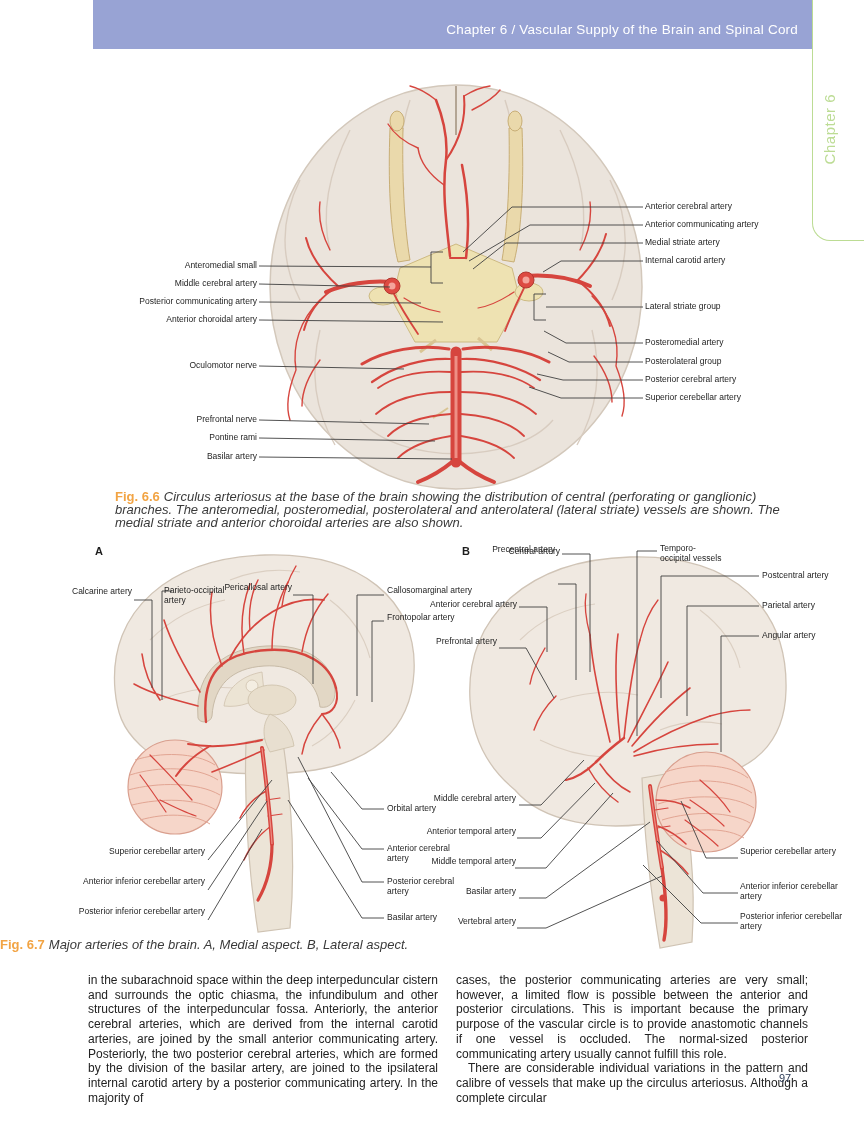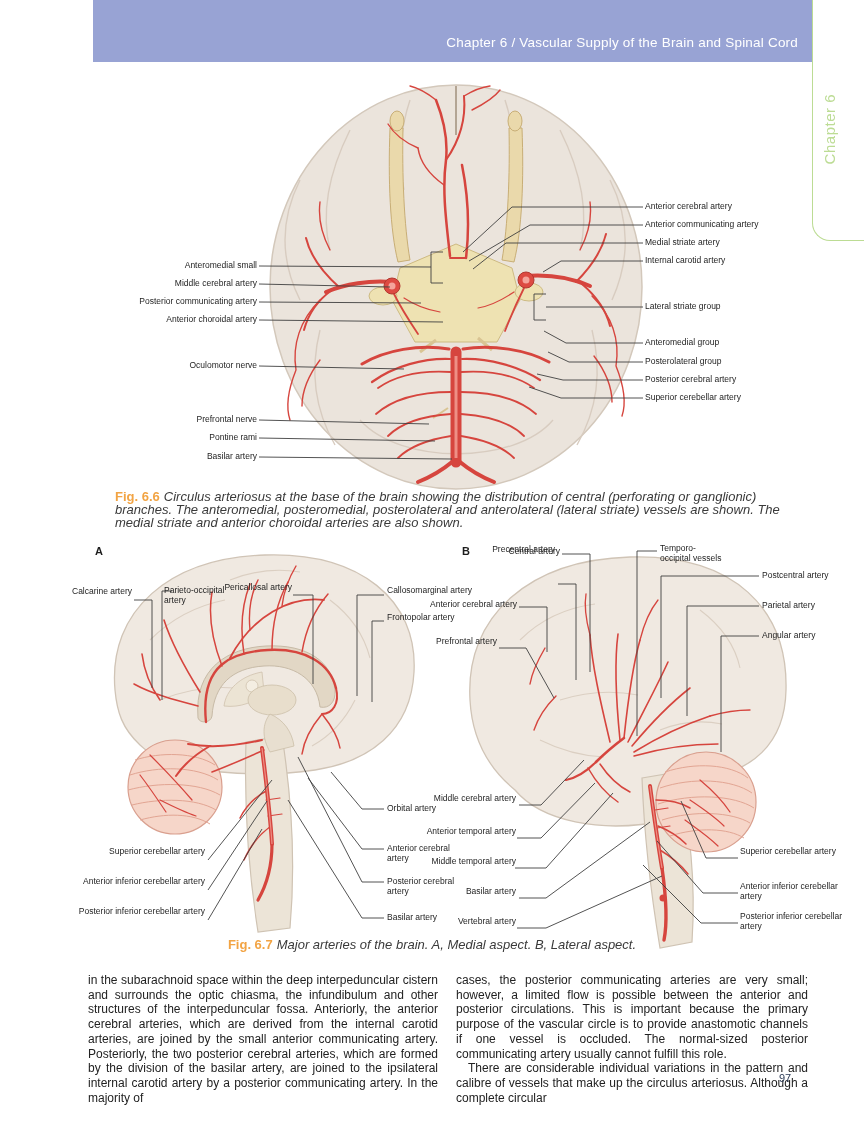--- a/index.html
+++ b/index.html
@@ -1,32 +1,32 @@
 <!DOCTYPE html>
 <html><head>
 <meta charset="utf-8">
 <style>
   html,body{margin:0;padding:0;background:#ffffff;}
   .page{position:relative;width:864px;height:1122px;background:#ffffff;overflow:hidden;
         font-family:"Liberation Sans",sans-serif;color:#222;}
-  .header{position:absolute;left:93px;top:0;width:719px;height:62px;background:#98a3d4;
+  .header{position:absolute;left:93px;top:0;width:719px;height:49px;background:#98a3d4;
           display:flex;justify-content:flex-end;align-items:flex-end;padding:0 14px 12px 16px;box-sizing:border-box;}
   .header-title{color:#ffffff;font-size:13.5px;letter-spacing:0.2px;}
   .side-tab{position:absolute;left:812px;top:-16px;width:70px;height:256px;
             border-left:1.5px solid #bcdc94;border-bottom:1.5px solid #bcdc94;
             border-bottom-left-radius:18px;}
   .side-tab-text{position:absolute;left:8px;top:110px;color:#bcdc94;font-size:15px;
                  writing-mode:vertical-rl;transform:rotate(180deg);letter-spacing:0.5px;}
   svg.art{position:absolute;left:0;top:0;}
   .lbl{position:absolute;font-size:8.5px;line-height:1.2;color:#1d1d1d;}
   .ra{text-align:right;}
   .panel-letter{position:absolute;font-size:11px;font-weight:bold;color:#1d1d1d;}
   .caption{position:absolute;font-size:13px;line-height:13px;color:#3a3a3a;font-style:italic;}
   .caption .fig-num{color:#f2a444;font-weight:bold;font-style:normal;margin-right:4px;}
-  .caption-center{text-align:center;}
+  .caption-center{}
   .bodycol{position:absolute;font-size:12px;line-height:14.7px;text-align:justify;color:#222;}
   .bodycol p{margin:0;}
   .bodycol p.indent{text-indent:12px;}
   .page-num{position:absolute;left:770px;top:1072px;width:30px;text-align:center;
             font-size:11px;color:#2b3a55;}
 </style>
 </head>
 <body>
 
 <div class="page">
@@ -239,21 +239,21 @@
   <div class="lbl ra" style="left:97px;top:314px;width:160px">Anterior choroidal artery</div>
   <div class="lbl ra" style="left:97px;top:360px;width:160px">Oculomotor nerve</div>
   <div class="lbl ra" style="left:97px;top:414px;width:160px">Prefrontal nerve</div>
   <div class="lbl ra" style="left:97px;top:432px;width:160px">Pontine rami</div>
   <div class="lbl ra" style="left:97px;top:451px;width:160px">Basilar artery</div>
   <div class="lbl" style="left:645px;top:201px;width:170px">Anterior cerebral artery</div>
   <div class="lbl" style="left:645px;top:219px;width:170px">Anterior communicating artery</div>
   <div class="lbl" style="left:645px;top:237px;width:170px">Medial striate artery</div>
   <div class="lbl" style="left:645px;top:255px;width:170px">Internal carotid artery</div>
   <div class="lbl" style="left:645px;top:301px;width:170px">Lateral striate group</div>
-  <div class="lbl" style="left:645px;top:337px;width:170px">Anteromedial group</div>
+  <div class="lbl" style="left:645px;top:337px;width:170px">Posteromedial artery</div>
   <div class="lbl" style="left:645px;top:356px;width:170px">Posterolateral group</div>
   <div class="lbl" style="left:645px;top:374px;width:170px">Posterior cerebral artery</div>
   <div class="lbl" style="left:645px;top:392px;width:170px">Superior cerebellar artery</div>
 
   <div class="caption" style="left:115px;top:490px;width:677px">
     <span class="fig-num">Fig. 6.6</span><span>Circulus arteriosus at the base of the brain showing the distribution of central (perforating or ganglionic) branches. The anteromedial, posteromedial, posterolateral and anterolateral (lateral striate) vessels are shown. The medial striate and anterior choroidal arteries are also shown.</span>
   </div>
 
   <div class="panel-letter" style="left:95px;top:545px">A</div>
   <div class="panel-letter" style="left:462px;top:545px">B</div>

